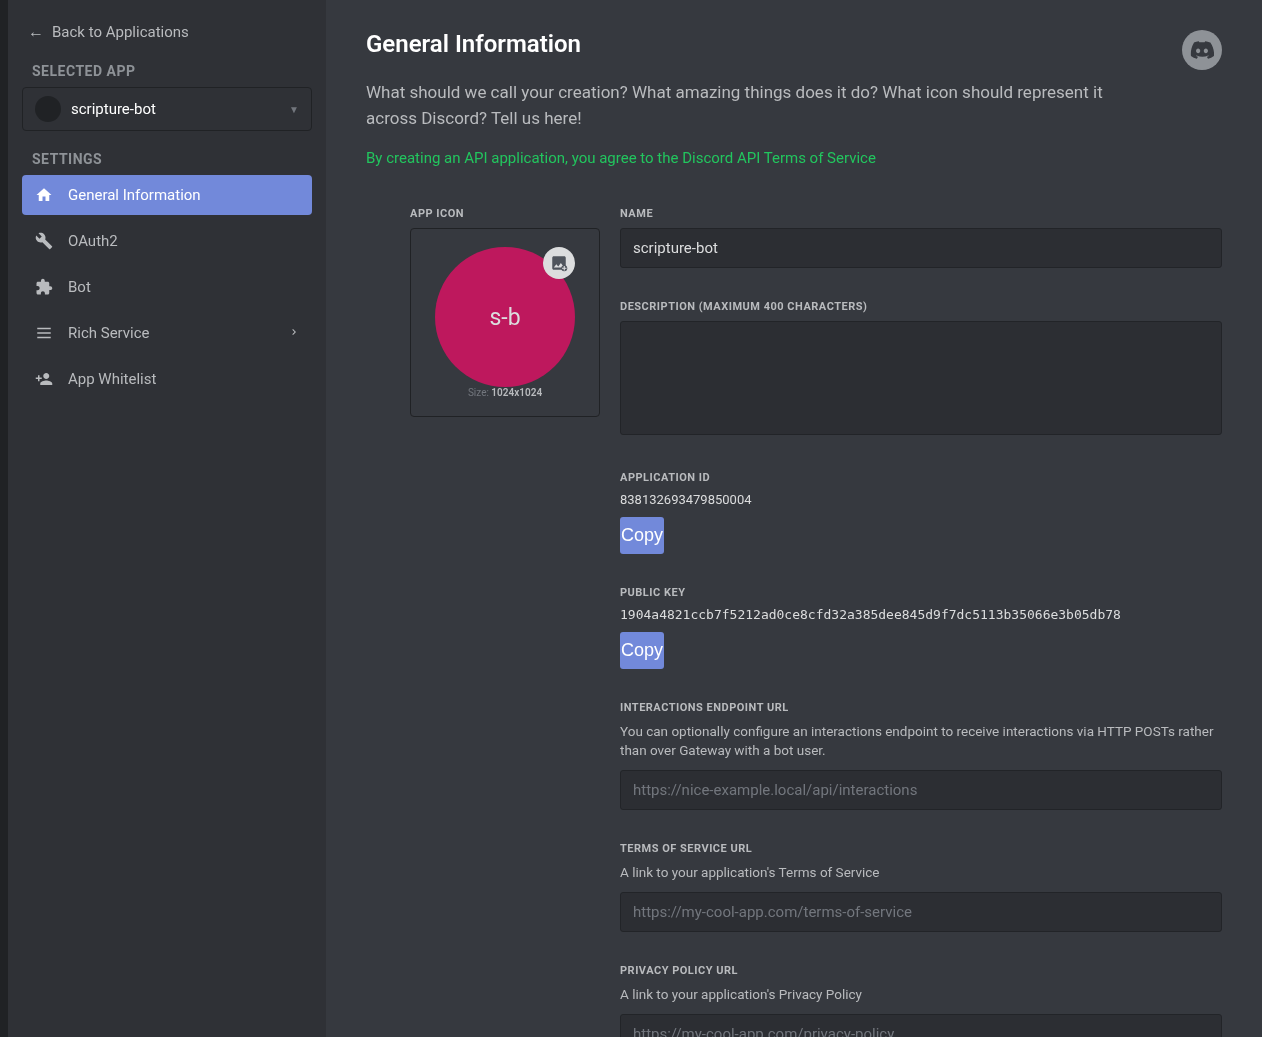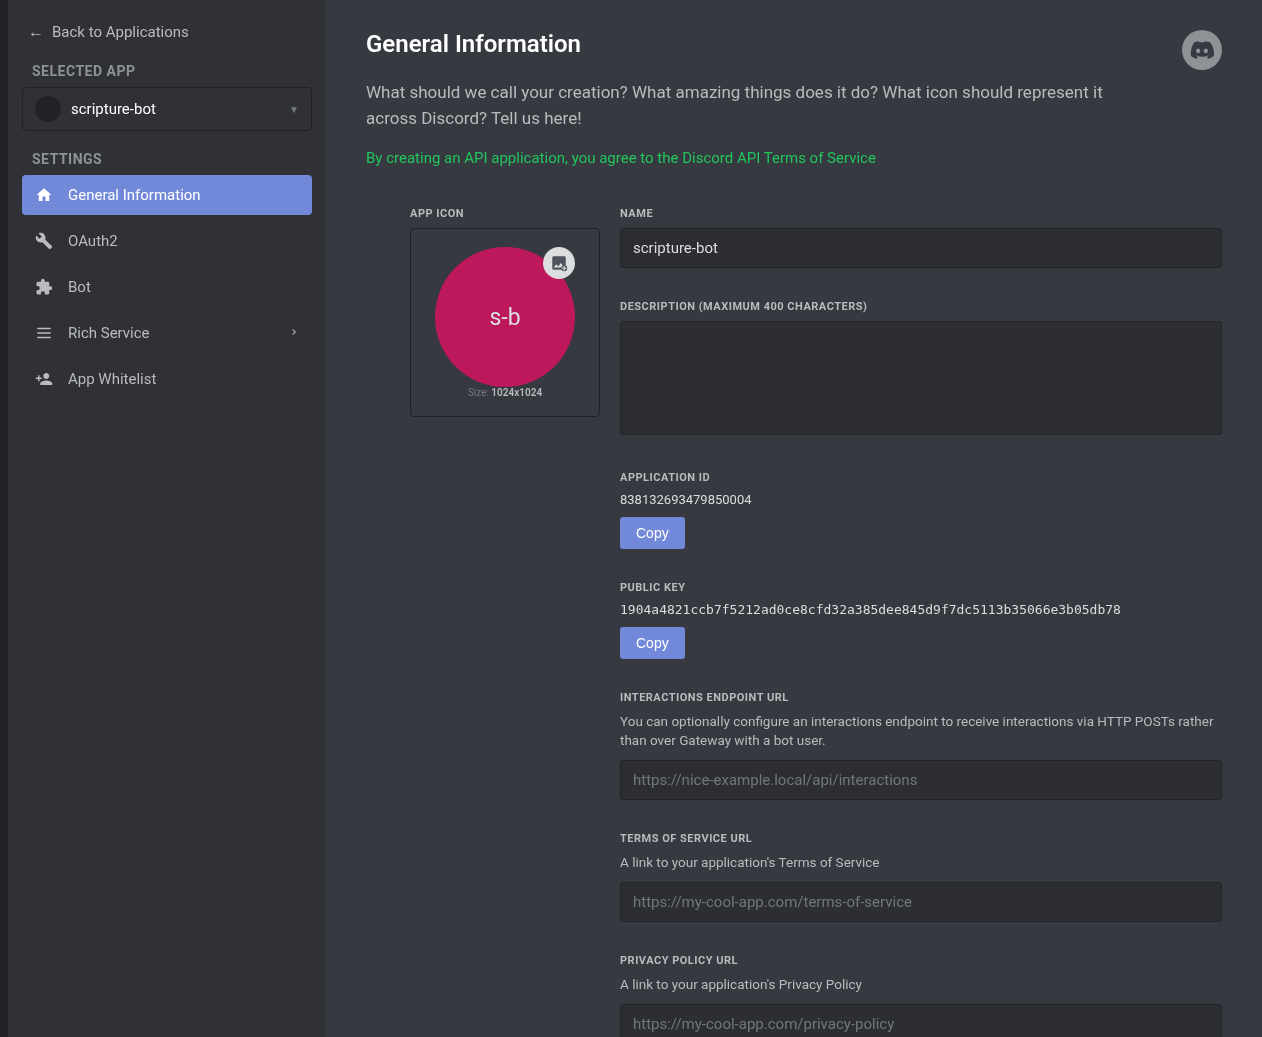--- a/index.html
+++ b/index.html
@@ -200,22 +200,22 @@
       margin-bottom: 10px;
       word-break: break-all;
     }
     .readonly-value.mono { font-family: Consolas, Monaco, monospace; }
     
     .copy-btn {
       background: #7289da;
       color: #fff;
       border: none;
       border-radius: 3px;
-      padding: 8px 16px;
-      font-size: 14px;
+      padding: 8px 1px;
+      font-size: 18px;
       font-weight: 500;
       cursor: pointer;
     }
     
     .field-help {
       font-size: 13.5px;
       color: #b9bbbe;
       line-height: 1.4;
       margin-bottom: 10px;
     }

